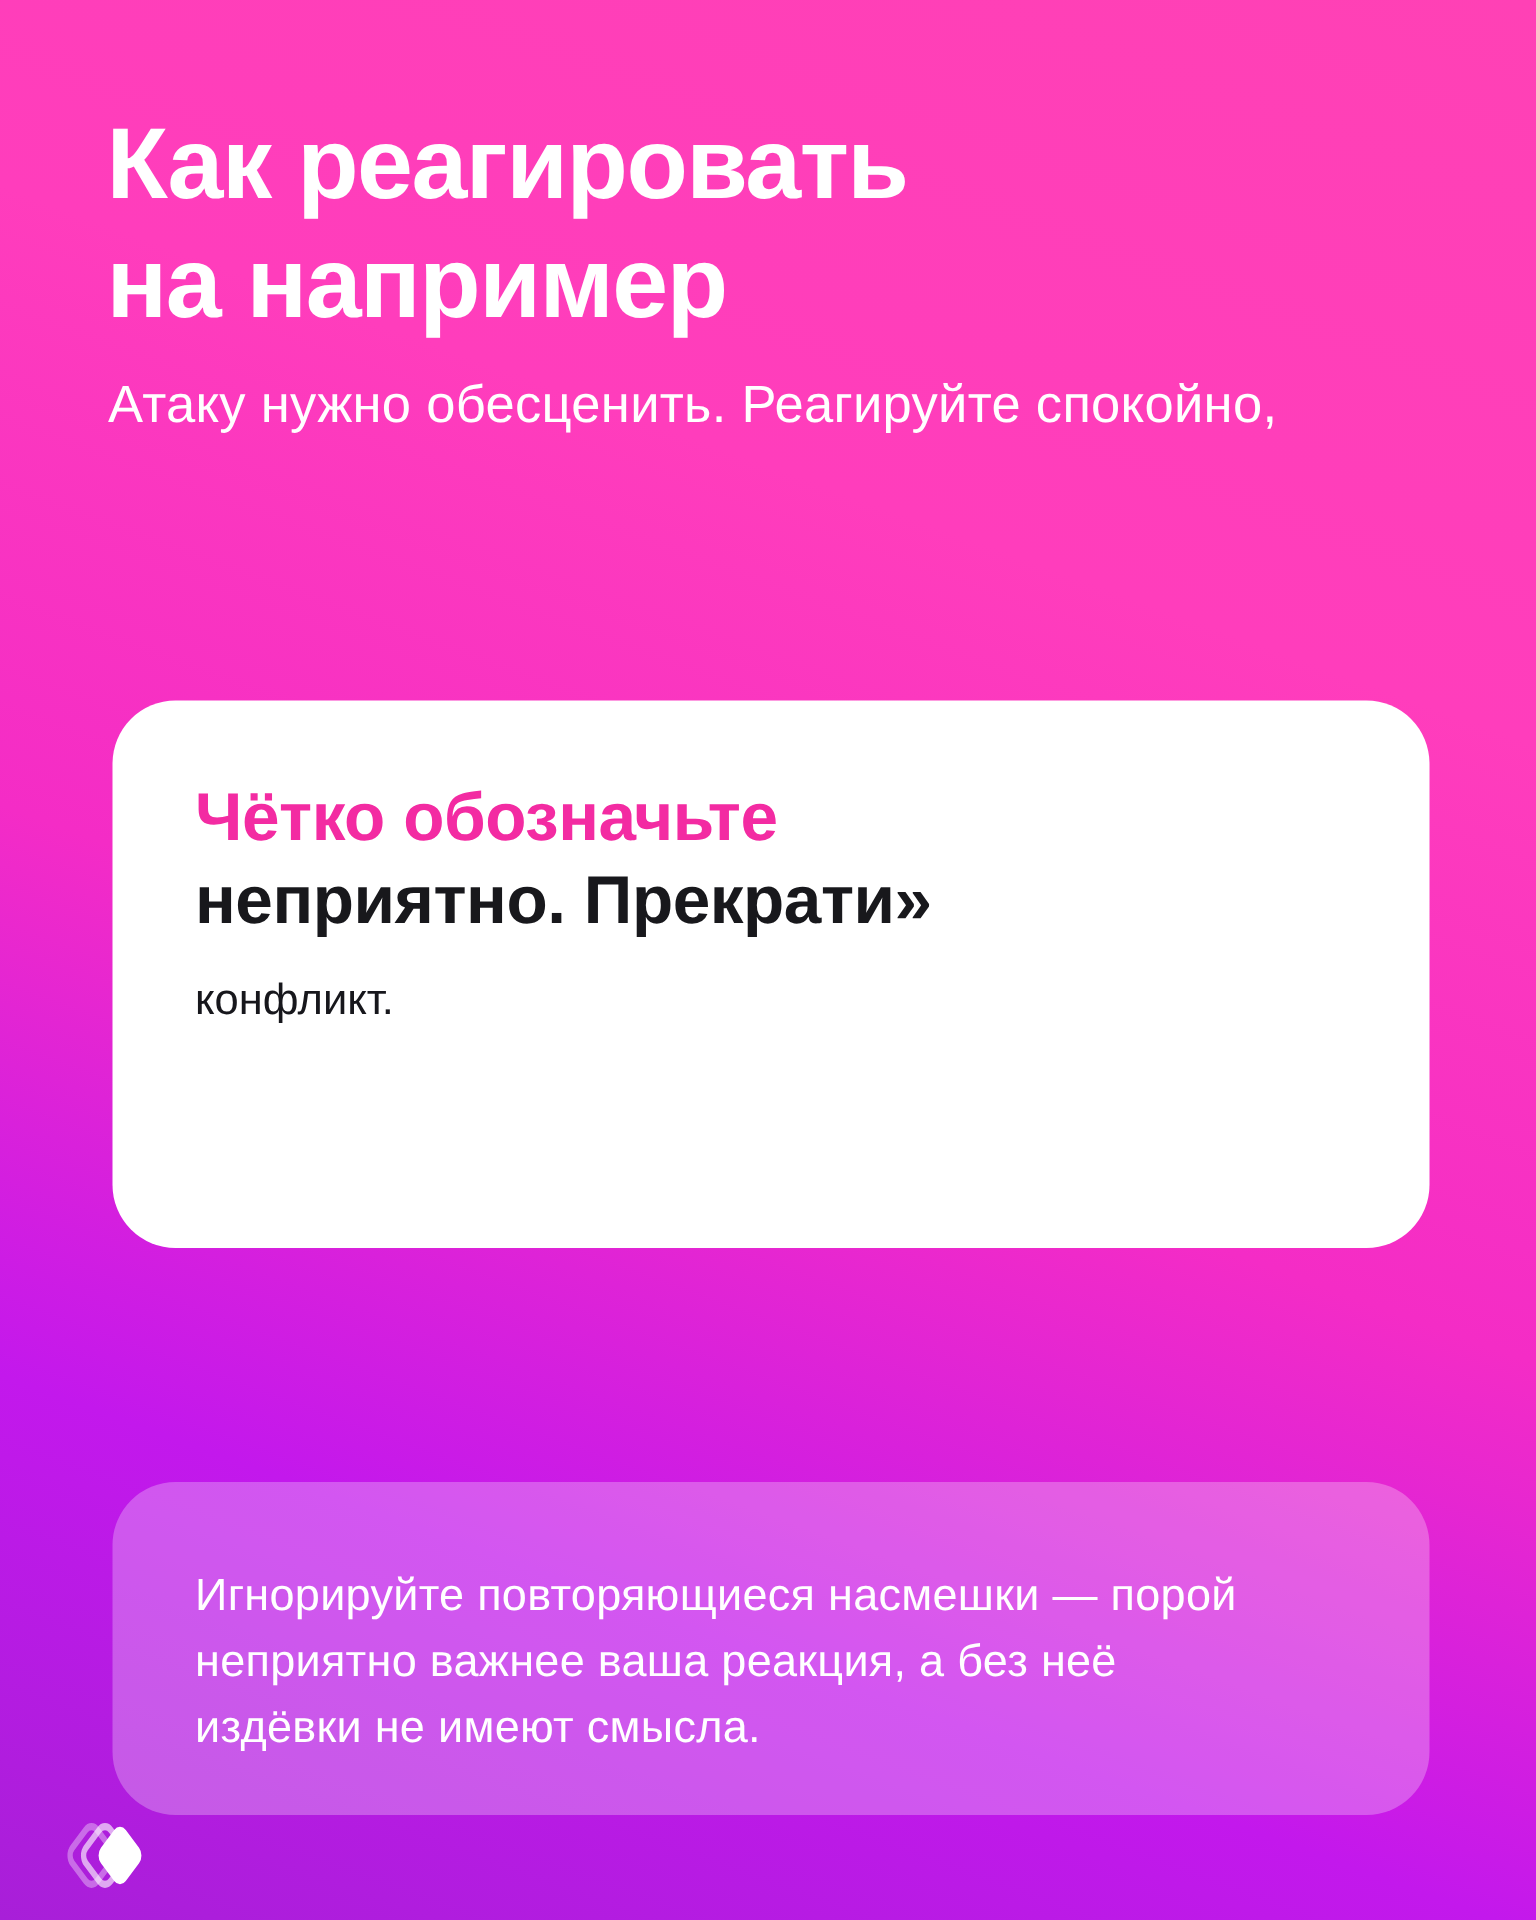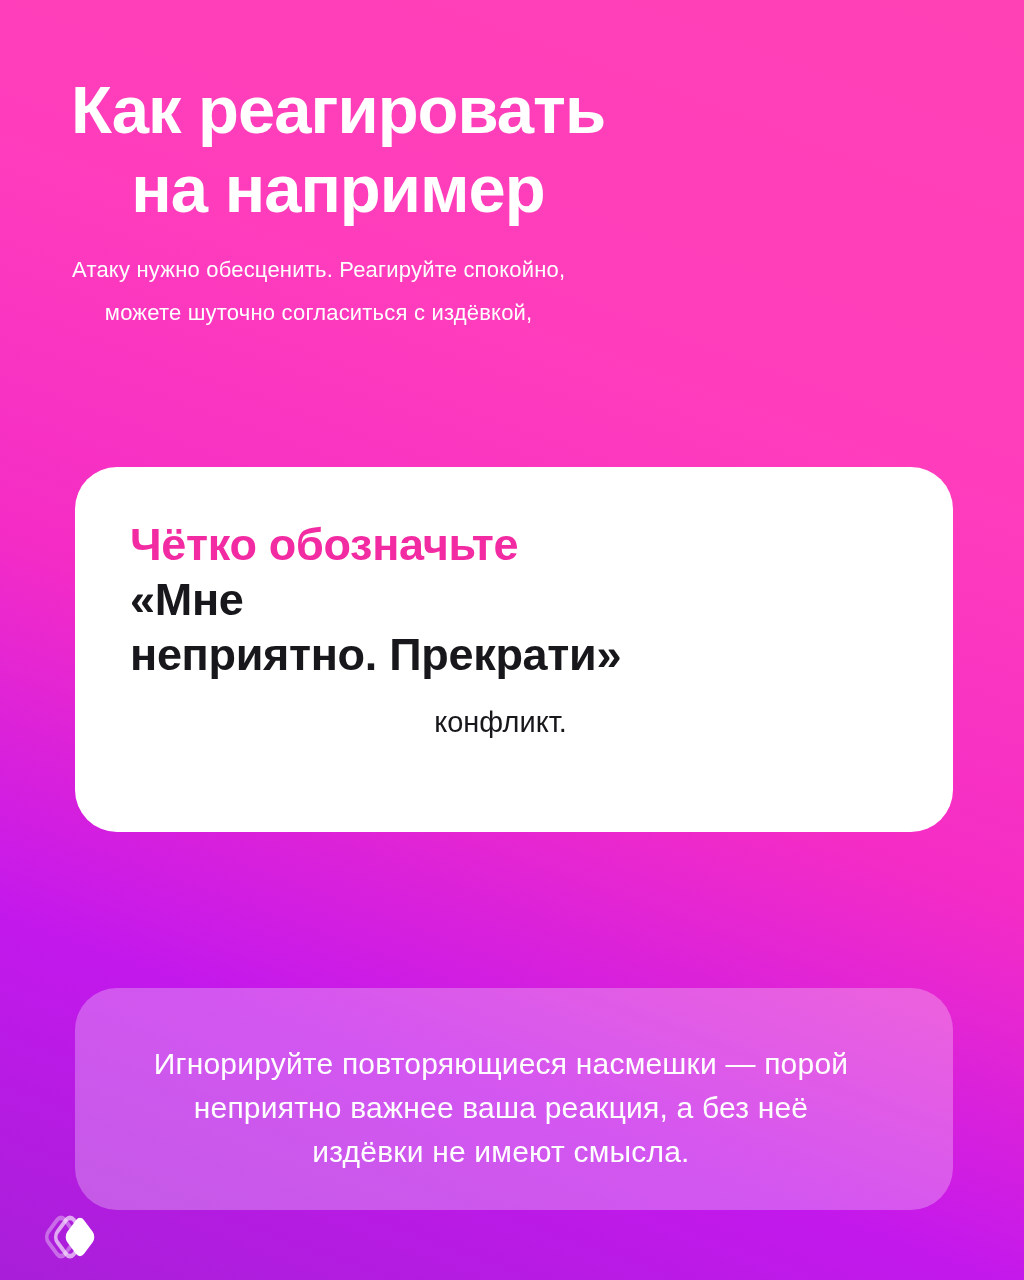--- a/index.html
+++ b/index.html
@@ -34,46 +34,46 @@
     letter-spacing: -1px;
   }
 
   
   .intro {
     position: absolute;
     left: 72px;
     top: 248px;
     margin: 0;
     color: #ffffff;
-    font-size: 22px;
+    font-size: 35px;
     line-height: 43px;
     font-weight: 400;
     letter-spacing: 0.2px;
   }
-  .line { display: block; text-align: center; }
+  .line { display: block; }
 
   
   .card {
     position: absolute;
     left: 75px;
     width: 878px;
     box-sizing: border-box;
     border-radius: 42px;
   }
   .card-white {
     top: 467px;
     height: 365px;
     background: #ffffff;
     padding: 50px 82px 0 55px;
   }
   .card-glass {
     top: 988px;
     height: 222px;
     background: rgba(255, 255, 255, 0.27);
-    padding: 54px 55px 0 29px;
+    padding: 54px 55px 0 55px;
   }
 
   .card-heading {
     margin: 0;
     font-size: 45px;
     line-height: 55px;
     font-weight: 800;
     letter-spacing: -0.3px;
   }
   .h-line { display: flex; gap: 13px; }
@@ -111,30 +111,28 @@
 
 <div class="canvas">
 
   <h1 class="title">
     <span class="line">Как реагировать</span>
     <span class="line">на например</span>
   </h1>
 
   <p class="intro">
     <span class="line">Атаку нужно обесценить. Реагируйте спокойно,</span>
-    <span class="line">можете шуточно согласиться с издёвкой,</span>
   </p>
 
   <section class="card card-white">
     <h2 class="card-heading">
       <span class="h-line">
         <span class="accent">Чётко обозначьте</span>
       </span>
       <span class="h-line">
-        <span class="dark">«Мне</span>
       </span>
       <span class="h-line">
         <span class="dark">неприятно. Прекрати»</span>
       </span>
     </h2>
     <p class="card-body">
       <span class="line">конфликт.</span>
     </p>
   </section>
 

